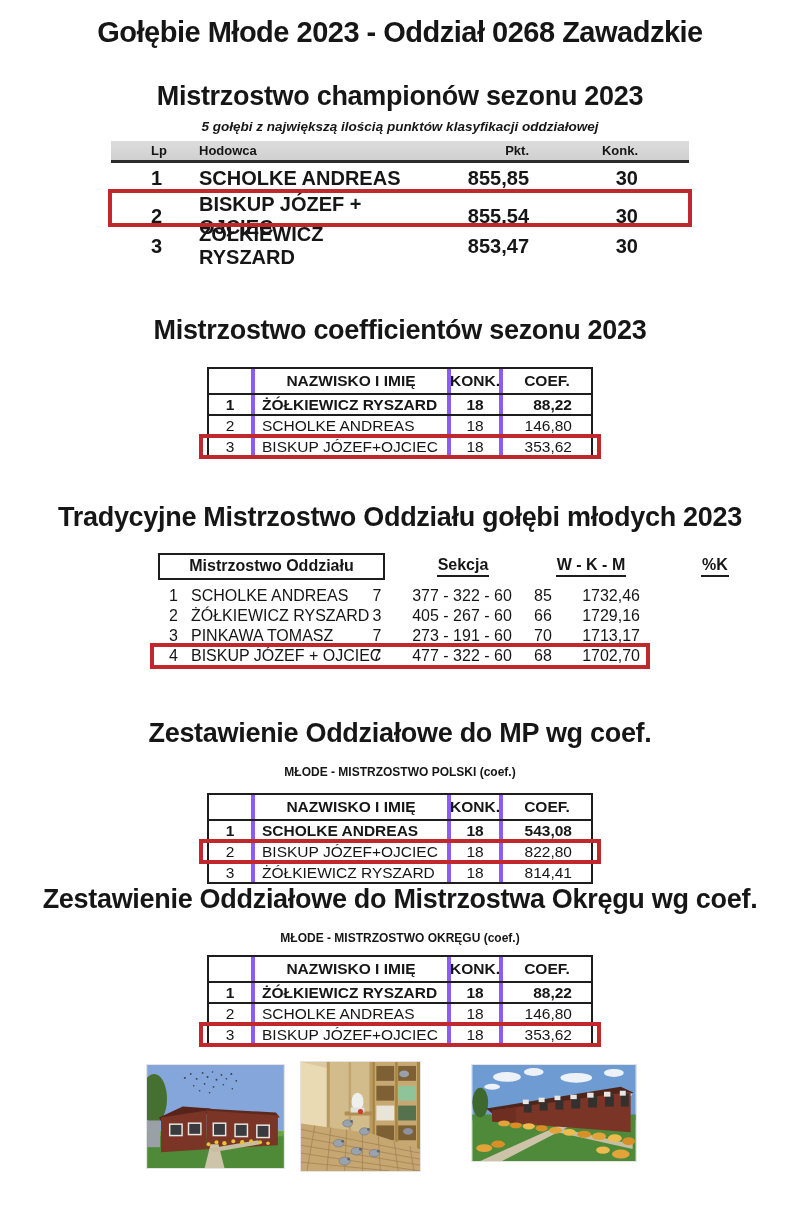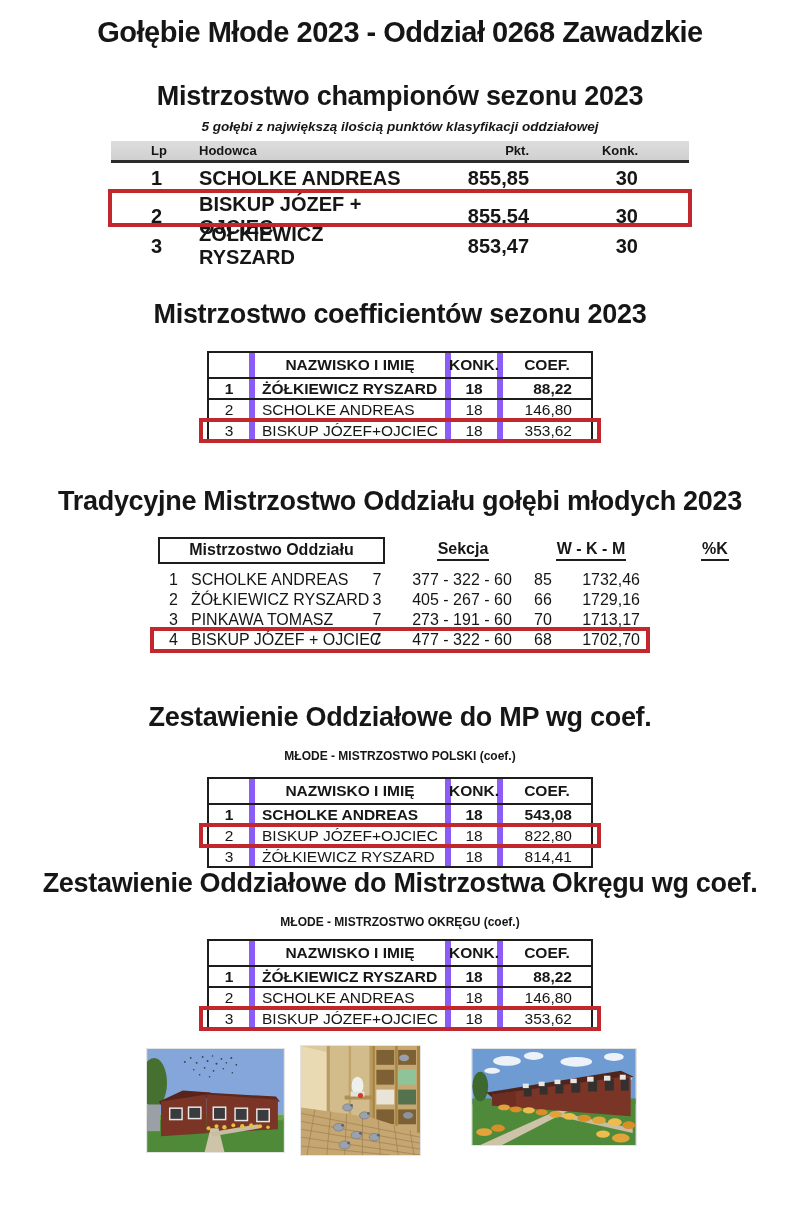--- a/index.html
+++ b/index.html
@@ -43,21 +43,21 @@
   .t2{
     width:386px;margin:0 auto;border:2px solid #1d1d1d;font-size:15.5px;
   }
   .t2-row{
     display:grid;grid-template-columns:46px 196px 52px 1fr;
     align-items:stretch;height:21px;
   }
   .t2-row.t2-head{height:24px;font-weight:bold;}
   .t2-row + .t2-row{border-top:2px solid #1d1d1d;}
   .t2 .cell{display:flex;align-items:center;justify-content:center;}
-  .t2 .cell:not(:last-child){border-right:6px solid #8b5cf6;}
+  .t2 .cell:not(:last-child){border-right:4px solid #8b5cf6;}
   .t2-row:not(.t2-head) .name{justify-content:flex-start;padding-left:7px;}
   .t2-row:not(.t2-head) .coef{justify-content:flex-end;padding-right:19px;}
   .t2-row.bold{font-weight:bold;}
   
   .t3{width:484px;margin:18px auto 0;font-size:16px;}
   .t3-head{
     display:grid;grid-template-columns:24px 170px 50px 120px 42px 78px;
     align-items:center;height:30px;font-weight:bold;margin-bottom:5px;gap:43px;
   }
   .t3-box{
@@ -77,21 +77,21 @@
   
   .hl{position:relative;}
   .hl::after{
     content:"";position:absolute;pointer-events:none;z-index:5;
     border:4px solid var(--highlight-red);
   }
   .t1 .hl::after{inset:-4px -3px;}
   .t2 .hl::after{inset:-3px -10px;}
   .t3 .hl::after{inset:-3px -8px;}
   
-  .s2-title{margin-top:46px;}
+  .s2-title{margin-top:62px;}
   .s2-table{margin-top:21px;}
   .s3-title{margin-top:44px;}
   .s4-title{margin-top:52px;}
   .sub2{text-align:center;font-size:12px;font-weight:bold;margin-top:16px;}
   .s4-table{margin-top:14px;}
   .s5-title{}
   .s5-table{margin-top:10px;}
   
   .photos{
     margin-top:18px;padding-left:146px;display:flex;align-items:flex-start;

